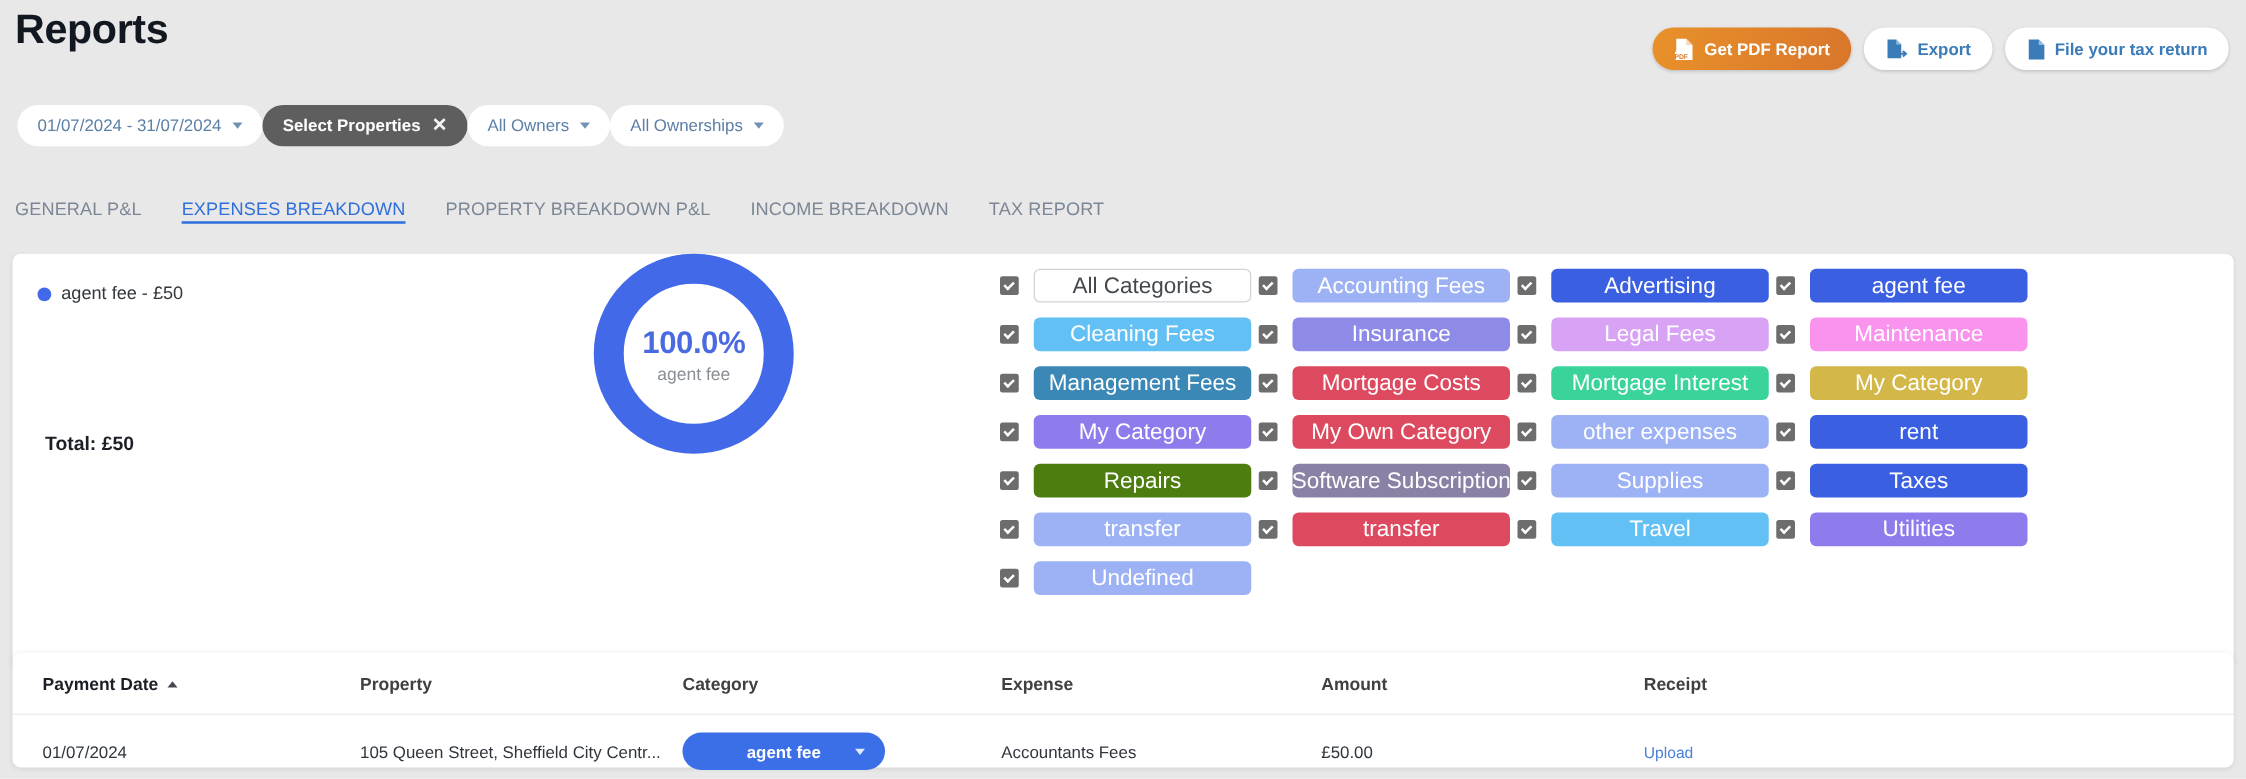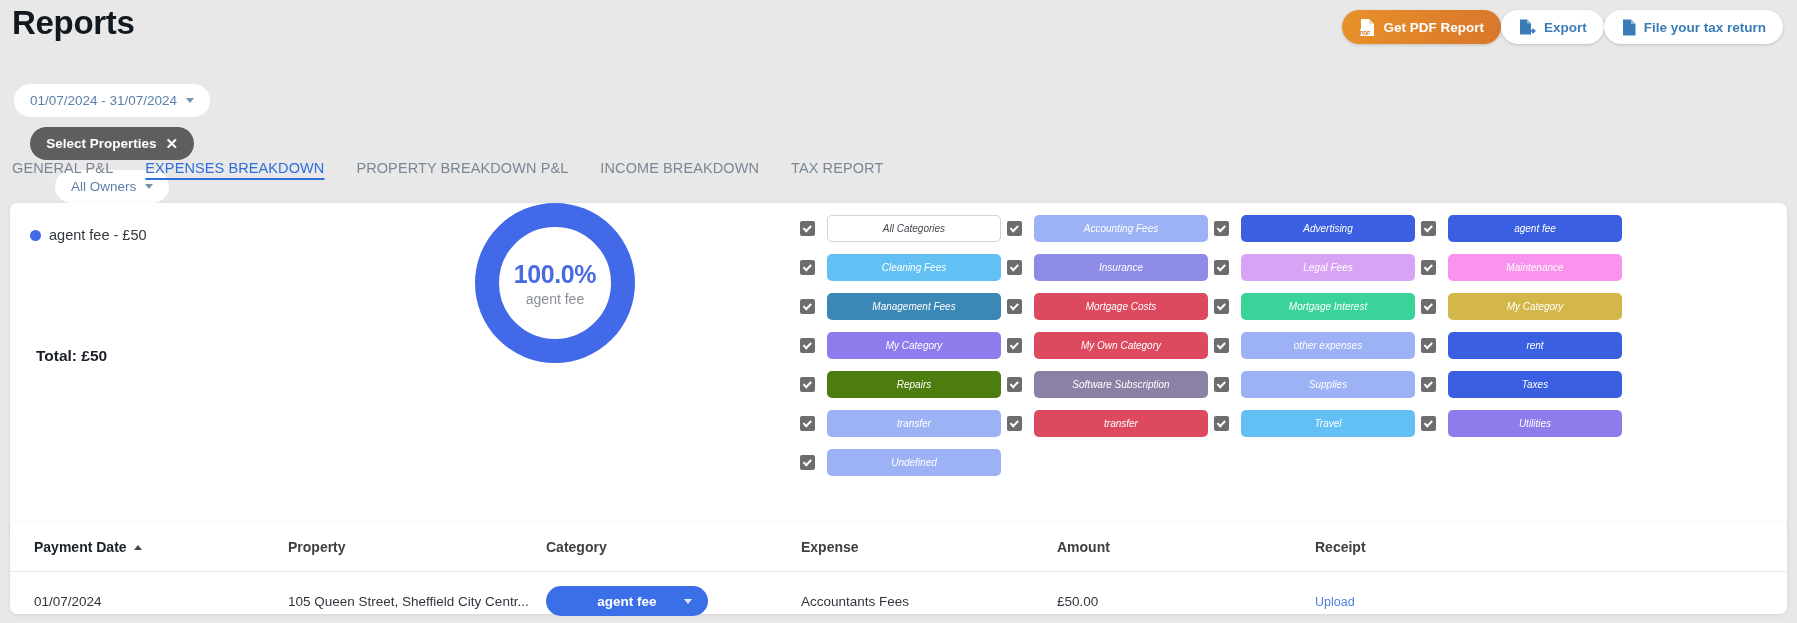--- a/index.html
+++ b/index.html
@@ -23,22 +23,23 @@
     left: 12px;
     top: 4px;
     font-size: 33px;
     font-weight: 700;
     color: #12181f;
     letter-spacing: -0.3px;
   }
   .header-actions {
     position: absolute;
     right: 14px;
-    top: 10px;
-    display: flex;
+    top: 22px;
+    display: flex;
+    gap: 10px;
     align-items: flex-start;
   }
   .btn {
     height: 34px;
     border-radius: 17px;
     display: flex;
     align-items: center;
     gap: 7px;
     padding: 0 17px;
     font-size: 13.5px;
@@ -57,23 +58,21 @@
     color: #3b7cb8;
   }
   .btn svg { display: block; flex: 0 0 auto; }
 
   
   .filters {
     position: absolute;
     left: 14px;
     top: 84px;
     display: flex;
-    gap: 10px;
-    align-items: center;
-    flex-direction: column;
+    align-items: center;
   }
   .chip {
     height: 33px;
     border-radius: 17px;
     background: #ffffff;
     color: #5b7fa6;
     font-size: 13.5px;
     display: flex;
     align-items: center;
     gap: 9px;
@@ -215,27 +214,26 @@
     border-left: 2px solid #fff;
     border-bottom: 2px solid #fff;
     transform: rotate(-45deg) translate(0px,-1px);
   }
   .cat-pill {
     height: 27px;
     border-radius: 5px;
     display: flex;
     align-items: center;
     justify-content: center;
-    font-size: 10px;
+    font-size: 18px;
     color: #ffffff;
     cursor: pointer;
     overflow: hidden;
     white-space: nowrap;
     padding: 0 4px;
-    font-style: italic;
   }
   .cat-pill.plain {
     background: #ffffff;
     border: 1px solid #cfd4da;
     color: #44494f;
   }
 
   
   #table-card {
     left: 10px;

